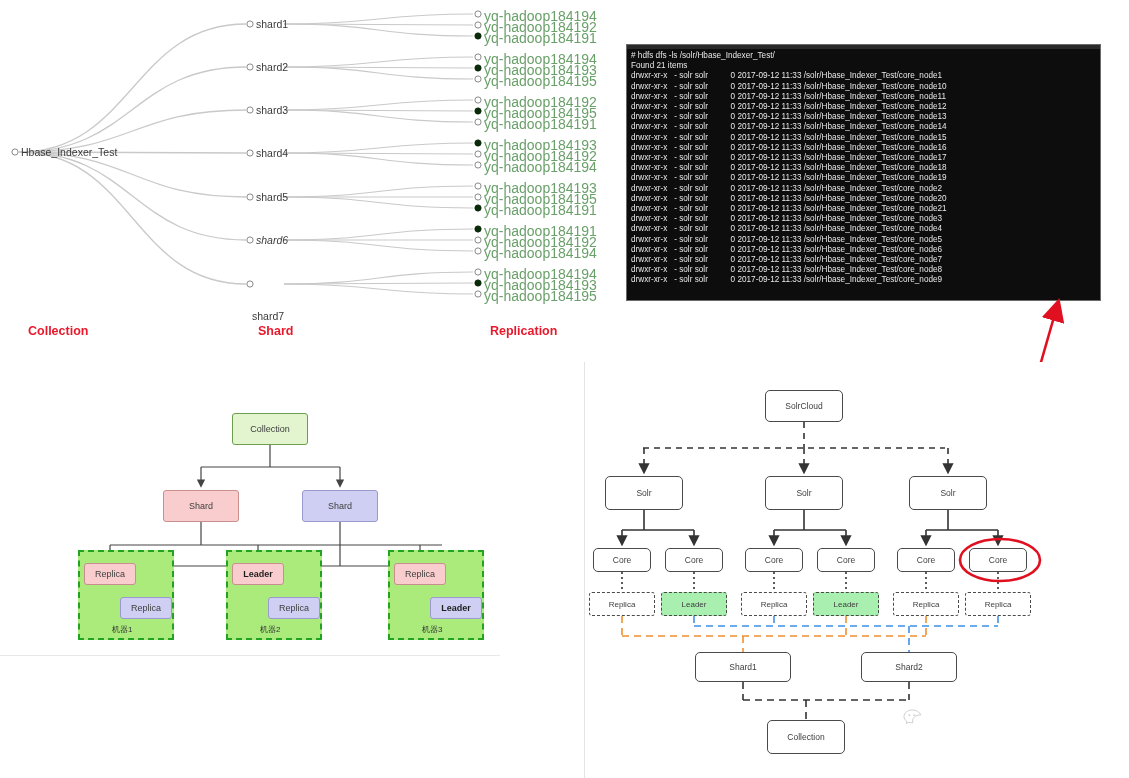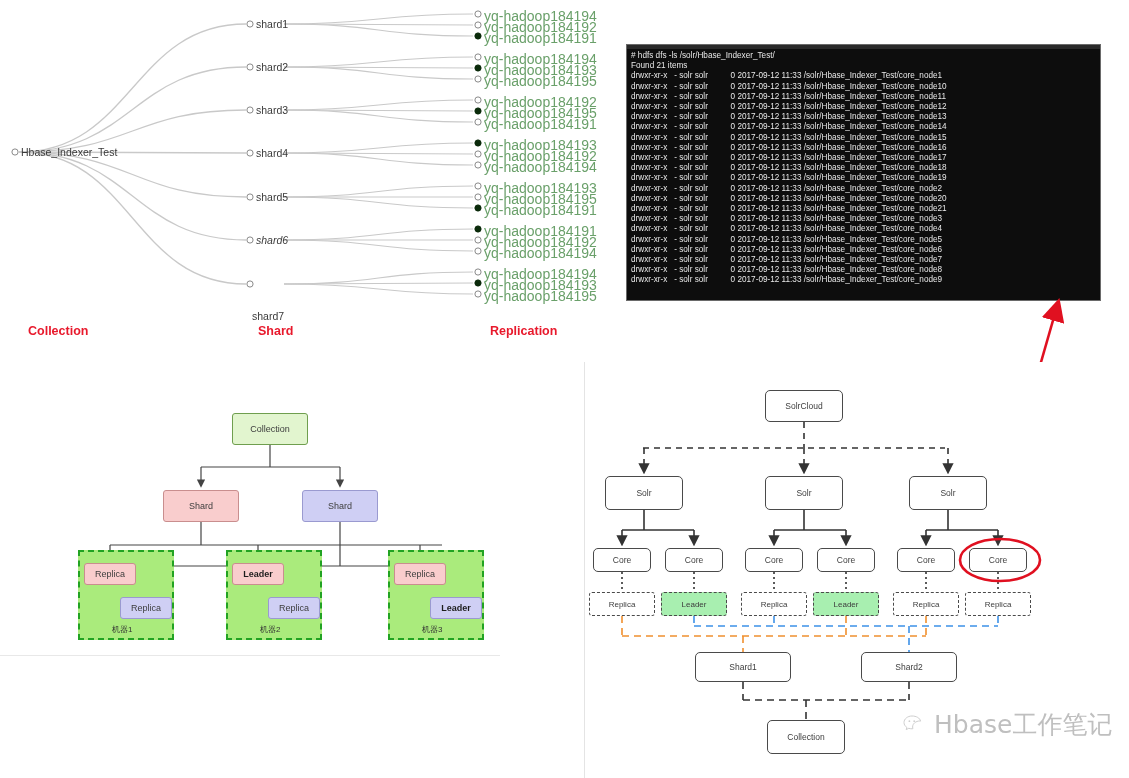--- a/index.html
+++ b/index.html
@@ -305,14 +305,13 @@
     </div>
 </div>
 
 <div id="watermark">
   <svg width="26" height="22" viewBox="0 0 26 22">
     <path d="M9 2C4.6 2 1 4.9 1 8.5c0 2 1.1 3.8 2.9 5L3.2 15.6l2.6-1.3c1 .3 2.1.5 3.2.5.3 0 .6 0 .9-.1
              -.2-.5-.3-1.1-.3-1.7 0-3.3 3.2-6 7.2-6 .3 0 .5 0 .8.1C16.9 4 13.3 2 9 2z" fill="none" stroke="#cfcfcf" stroke-width="1"></path>
     <circle cx="6.4" cy="7.2" r="0.9" fill="#cfcfcf"></circle>
     <circle cx="11.2" cy="7.2" r="0.9" fill="#cfcfcf"></circle>
   </svg>
-  <span id="wm-text">Hbase工作笔记</span>
 </div>
 
 </body></html>

